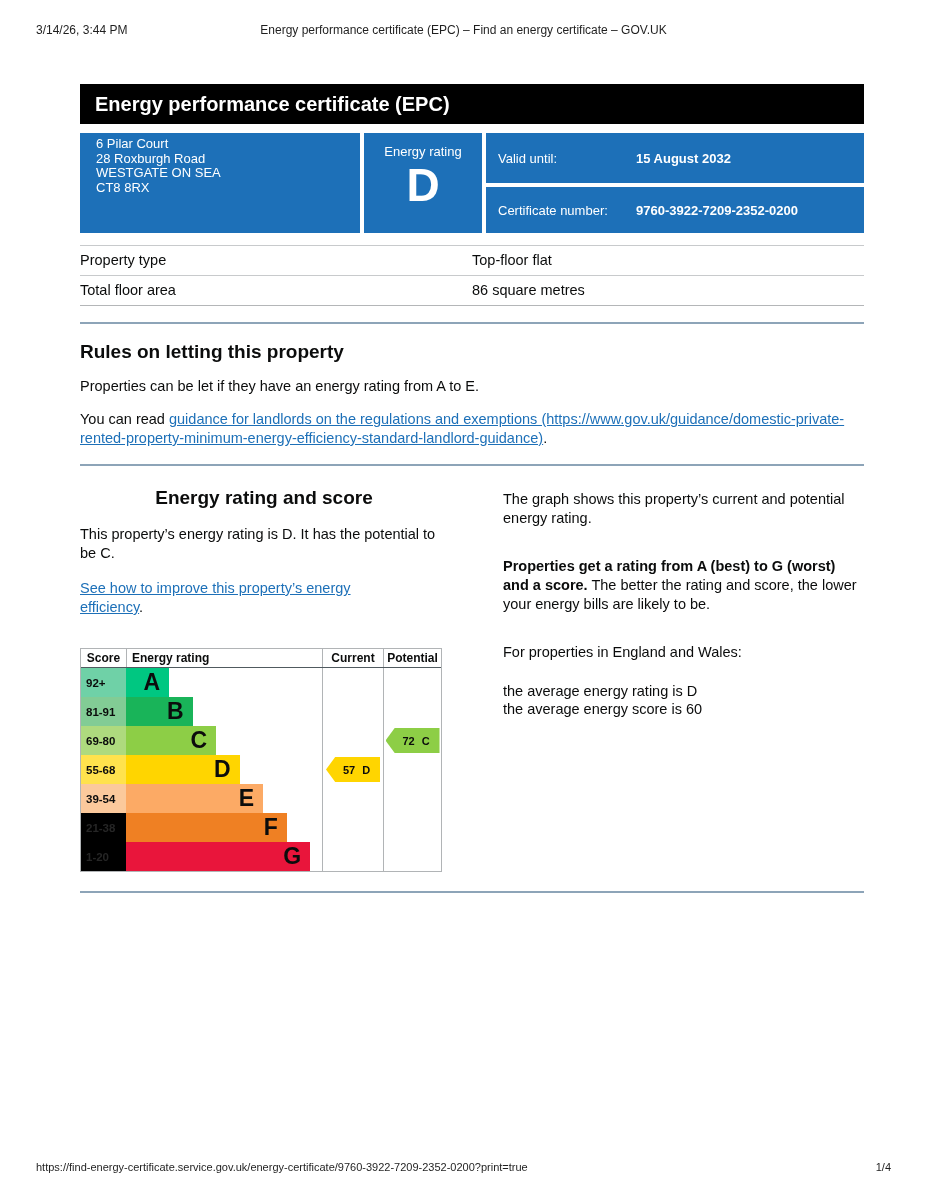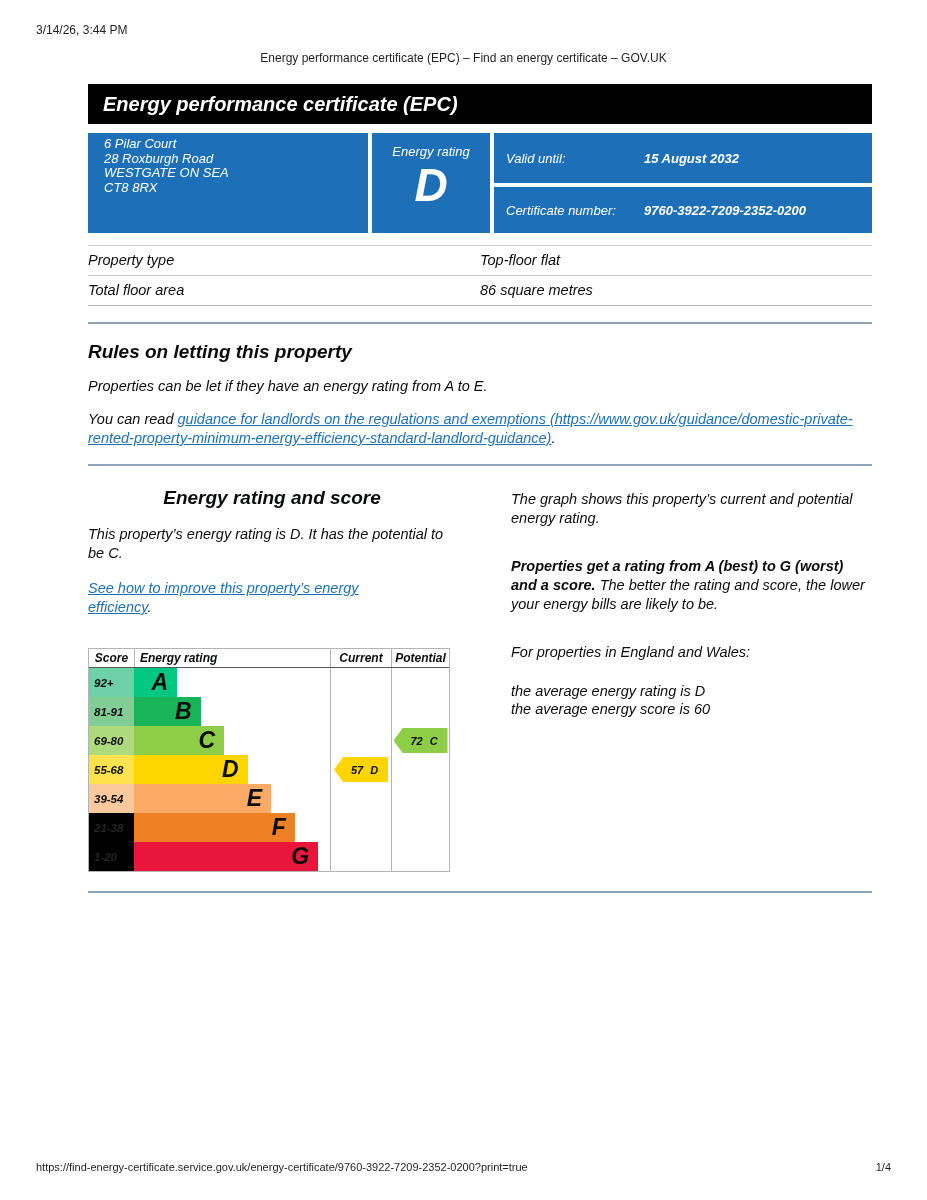--- a/index.html
+++ b/index.html
@@ -12,24 +12,24 @@
   *{box-sizing:border-box;}
   html,body{margin:0;padding:0;}
   body{
     width:927px;height:1200px;position:relative;background:#fff;
     font-family:"Liberation Sans","DejaVu Sans",sans-serif;color:var(--ink);
     overflow:hidden;
   }
   
   .print-header{position:absolute;top:23px;left:36px;right:36px;font-size:12px;color:#1f1f1f;}
   .ph-date{position:absolute;left:0;top:0;}
-  .ph-title{text-align:center;width:100%;margin-top:28px;}
+  .ph-title{text-align:center;width:100%;}
   .print-footer{position:absolute;top:1161px;left:36px;right:36px;font-size:11px;color:#1f1f1f;display:flex;justify-content:space-between;gap:45px;}
   
-  .content{position:absolute;left:88px;top:84px;width:784px;font-style:italic;}
+  .content{position:absolute;left:80px;top:84px;width:784px;}
   .banner{background:#000;color:#fff;height:40px;line-height:40px;font-size:20px;font-weight:bold;padding-left:15px;}
   
   .summary{display:flex;gap:4px;margin-top:9px;height:100px;}
   .sum-address{width:280px;background:var(--blue);color:#fff;font-size:13px;line-height:14.5px;padding:4px 8px 0 16px;}
   .sum-rating{width:118px;background:var(--blue);color:#fff;text-align:center;padding-top:11px;}
   .sum-rating-label{font-size:13px;}
   .sum-rating-letter{font-size:46px;font-weight:bold;line-height:50px;margin-top:1px;}
   .sum-meta{flex:1;display:flex;flex-direction:column;gap:4px;}
   .meta-cell{background:var(--blue);color:#fff;display:flex;align-items:center;padding-left:12px;font-size:13px;}
   .meta-cell.top{height:50px;}

